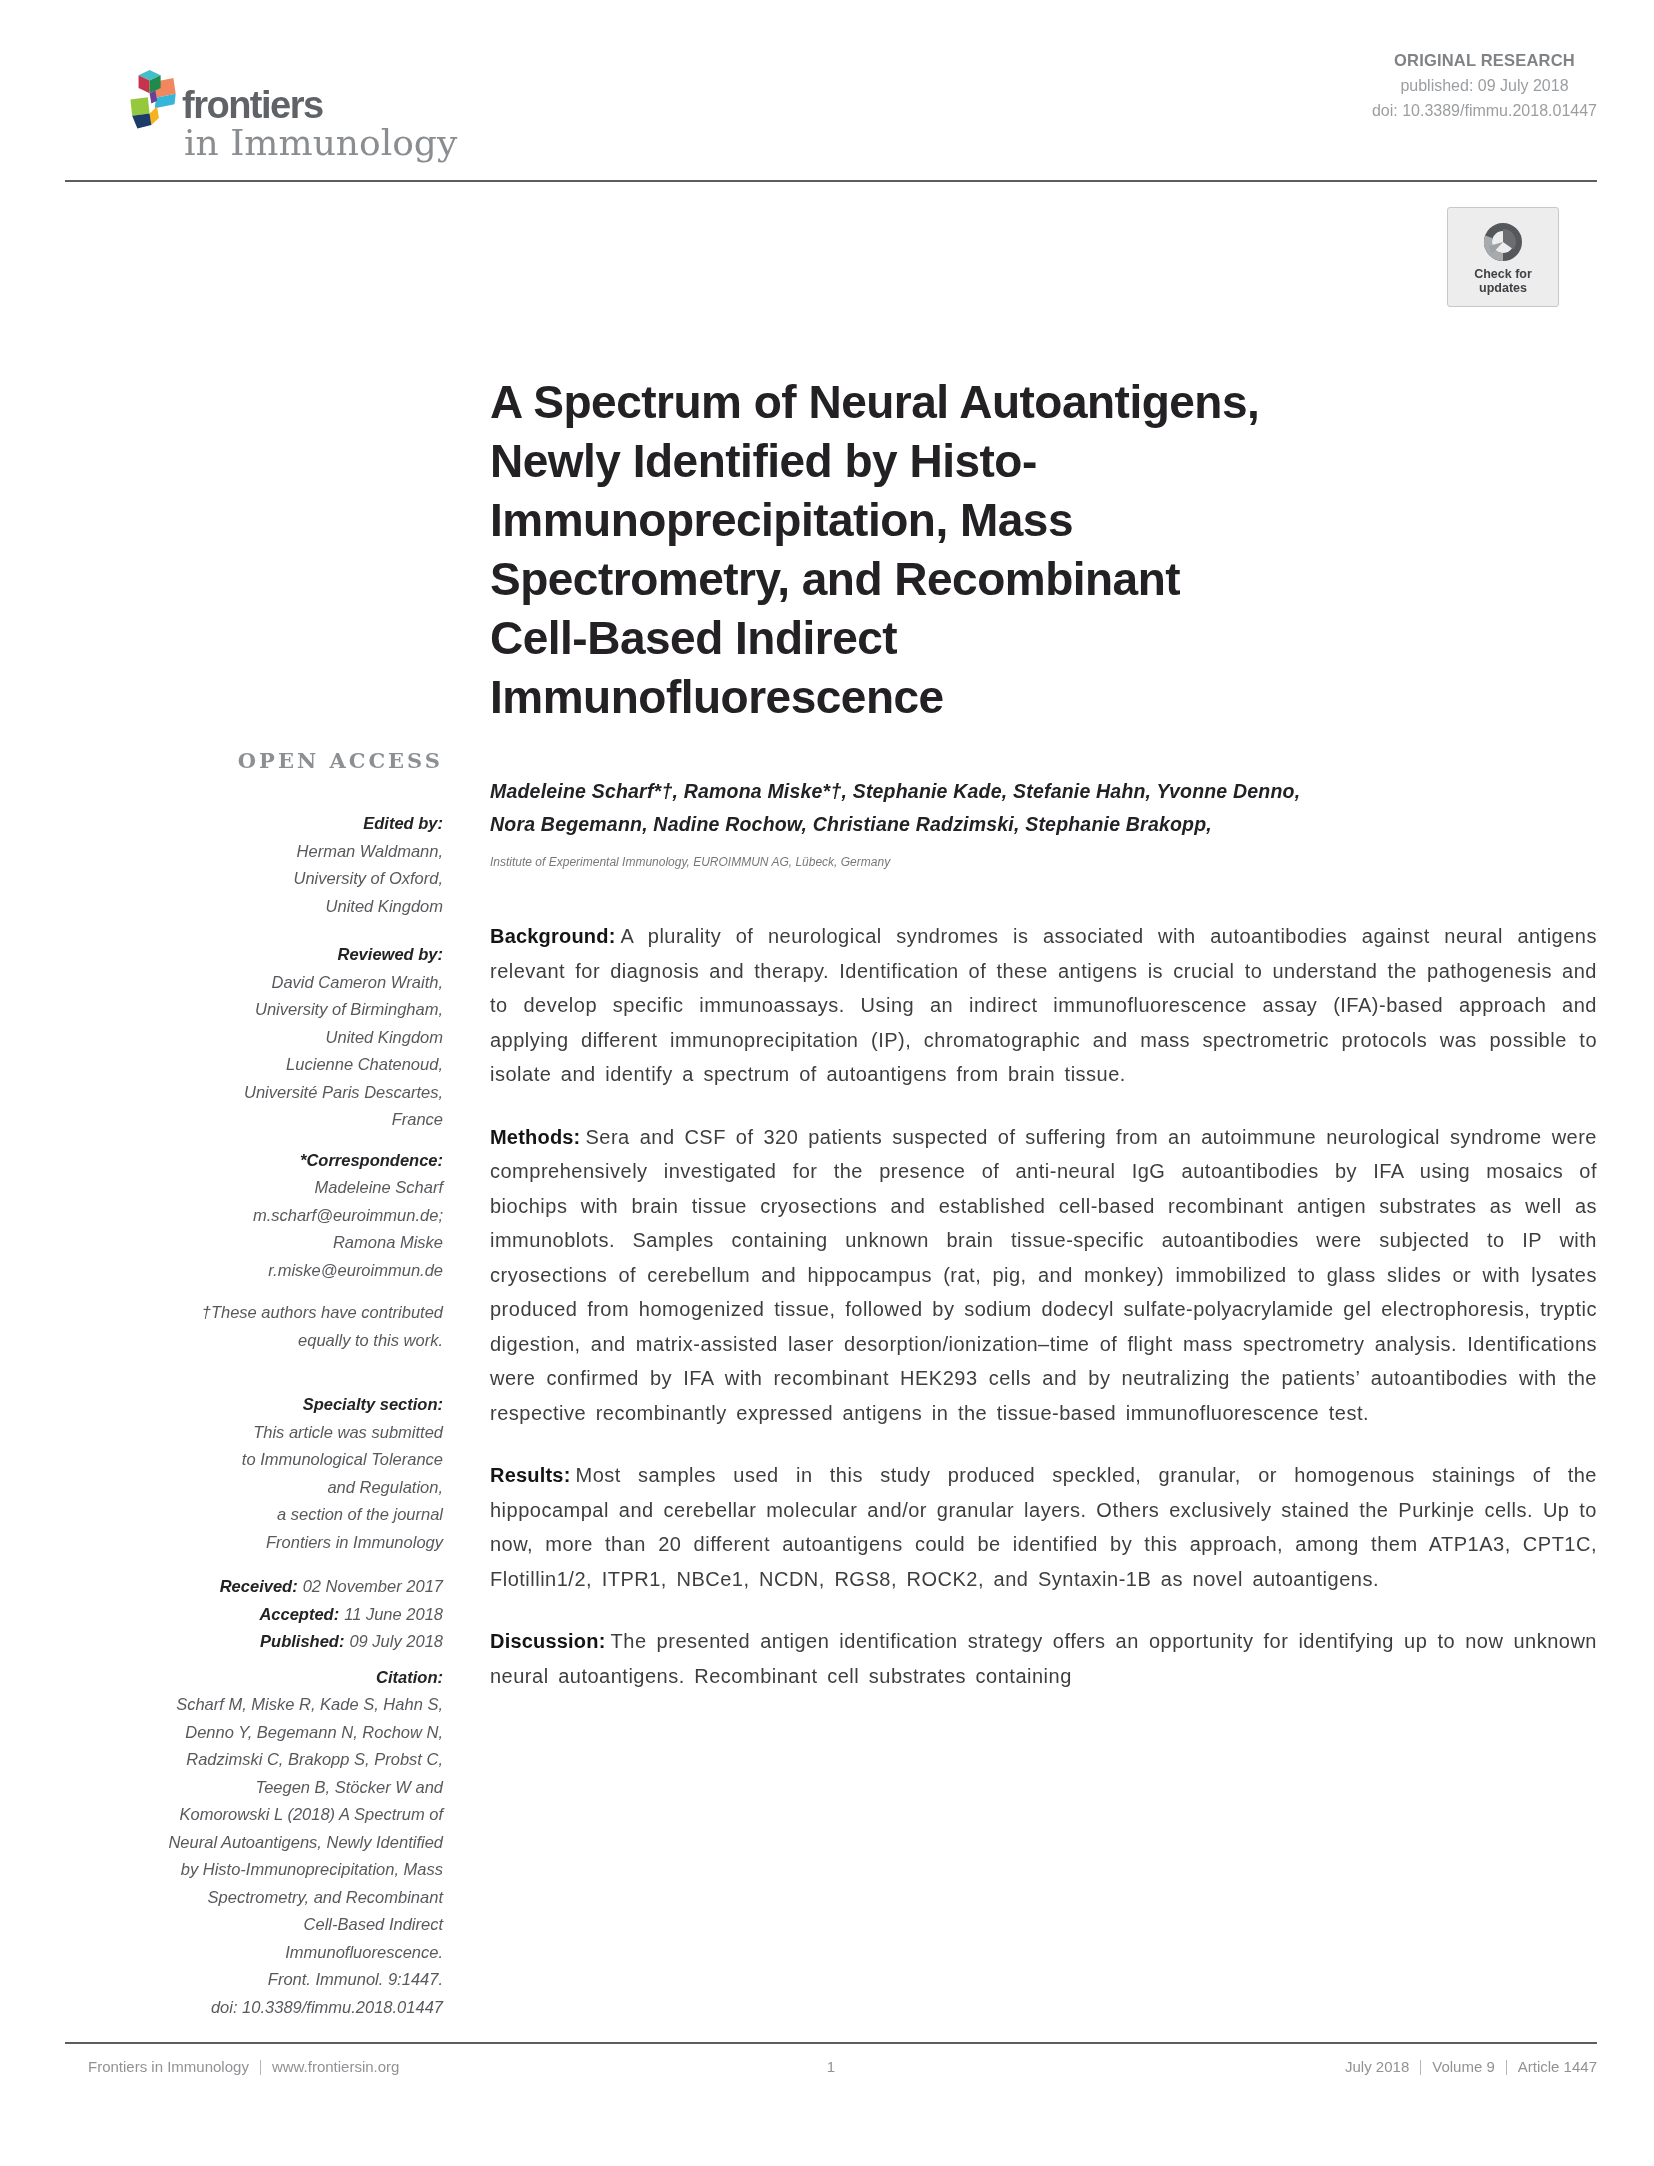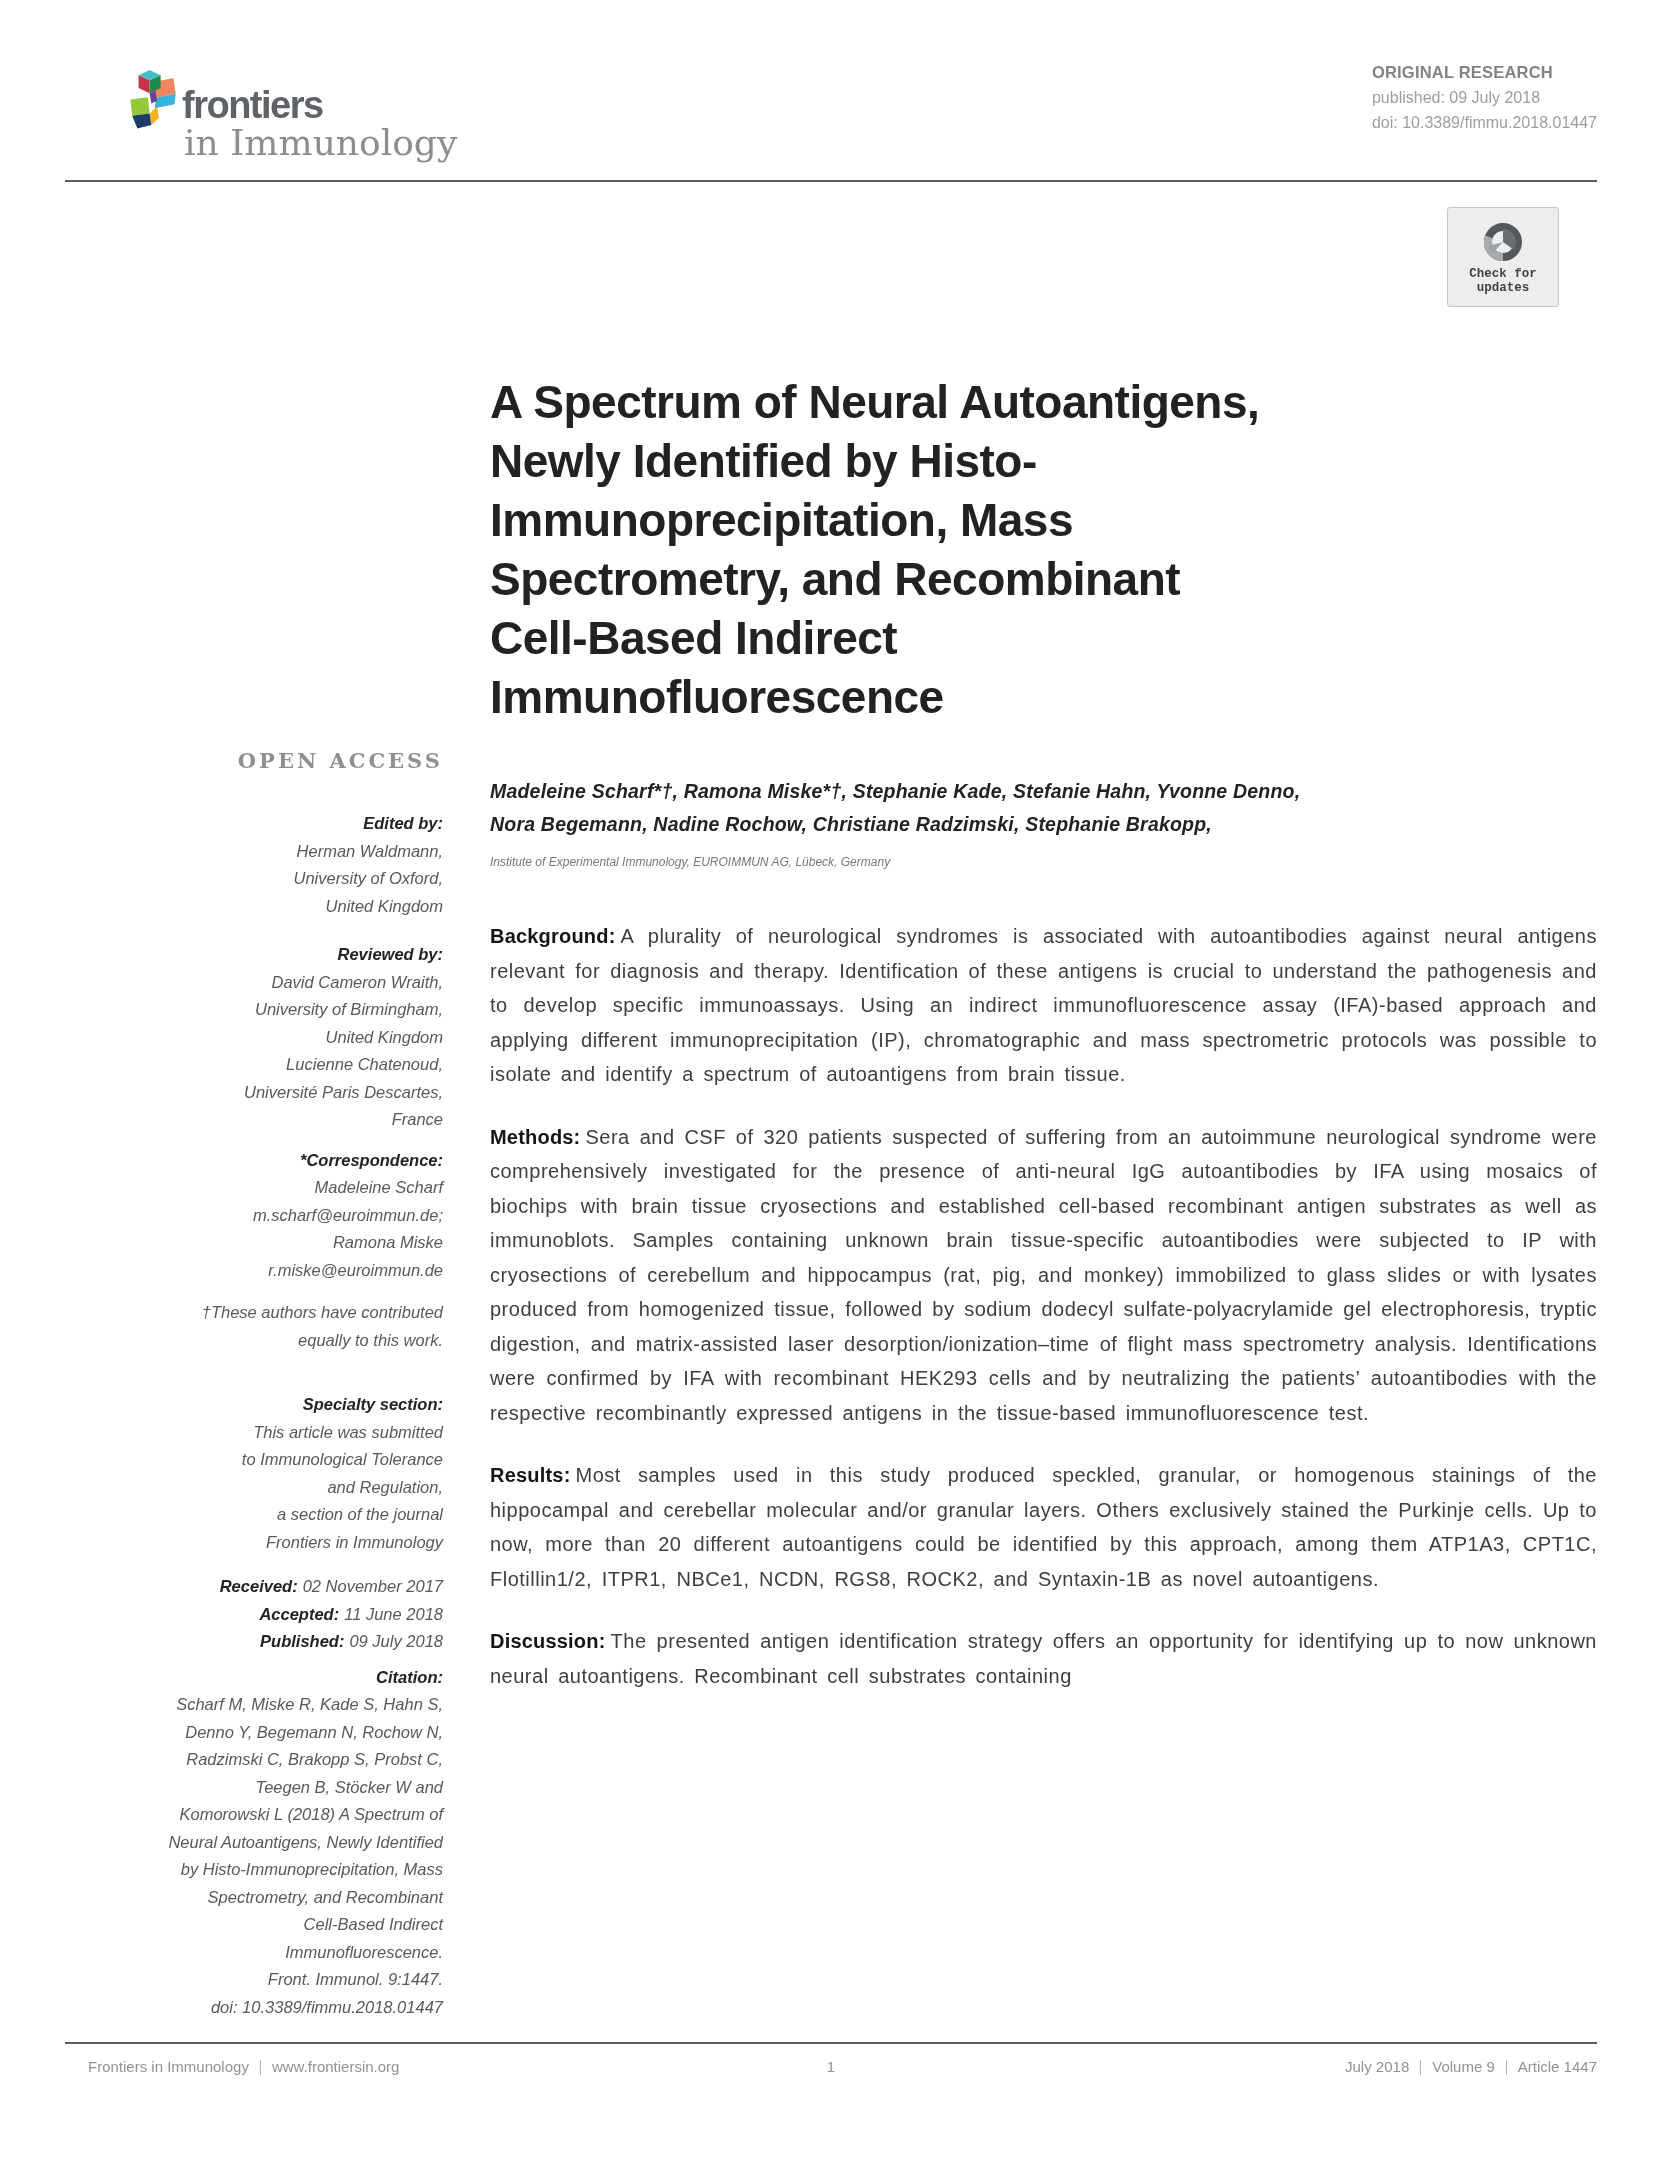--- a/index.html
+++ b/index.html
@@ -6,29 +6,29 @@
   .page{position:relative;width:1654px;height:2166px;background:#ffffff;overflow:hidden;
         font-family:"Liberation Sans",sans-serif;color:#3c3c3e;}
 
   
   .logo{position:absolute;left:120px;top:60px;width:420px;height:110px;}
   .logo-cubes{position:absolute;left:0;top:0;}
   .logo-frontiers{position:absolute;left:62px;top:24px;font-size:38px;font-weight:bold;
                   letter-spacing:-1.5px;color:#5f6367;}
   .logo-journal{position:absolute;left:64px;top:62px;font-family:"DejaVu Serif",serif;
                 font-size:36px;color:#8b8e91;}
-  .header-meta{position:absolute;right:57px;top:60px;text-align:left;line-height:25px;}
+  .header-meta{position:absolute;right:57px;top:48px;text-align:center;line-height:25px;}
   .article-type{font-size:16.5px;font-weight:bold;color:#808386;letter-spacing:0.2px;}
   .pub-line,.doi-line{font-size:16px;color:#9b9ea1;}
   .header-rule{position:absolute;left:65px;top:180px;width:1532px;height:2px;background:#5b5d60;}
 
   .check-badge{position:absolute;left:1447px;top:207px;width:110px;height:98px;
                background:#ededee;border:1px solid #c7c8ca;border-radius:3px;
                display:flex;flex-direction:column;align-items:center;justify-content:center;
-               gap:3px;cursor:pointer;font-family:Liberation Mono, monospace;}
+               gap:3px;cursor:pointer;}
   .check-text{font-size:12.5px;font-weight:bold;color:#3f4245;line-height:14px;text-align:center;}
 
   
   .sidebar{position:absolute;left:88px;top:748px;width:355px;text-align:right;
            font-style:italic;font-size:16.5px;line-height:27.5px;color:#58595c;}
   .open-access{font-family:"DejaVu Serif",serif;font-style:normal;font-weight:bold;
                font-size:21px;letter-spacing:3px;color:#8d9093;margin-bottom:36px;line-height:26px;}
   .sb-label{font-weight:bold;color:#242225;}
   .sb-label-inline{font-weight:bold;color:#242225;padding-right:5px;}
   .g-edited{margin-bottom:21px;}

